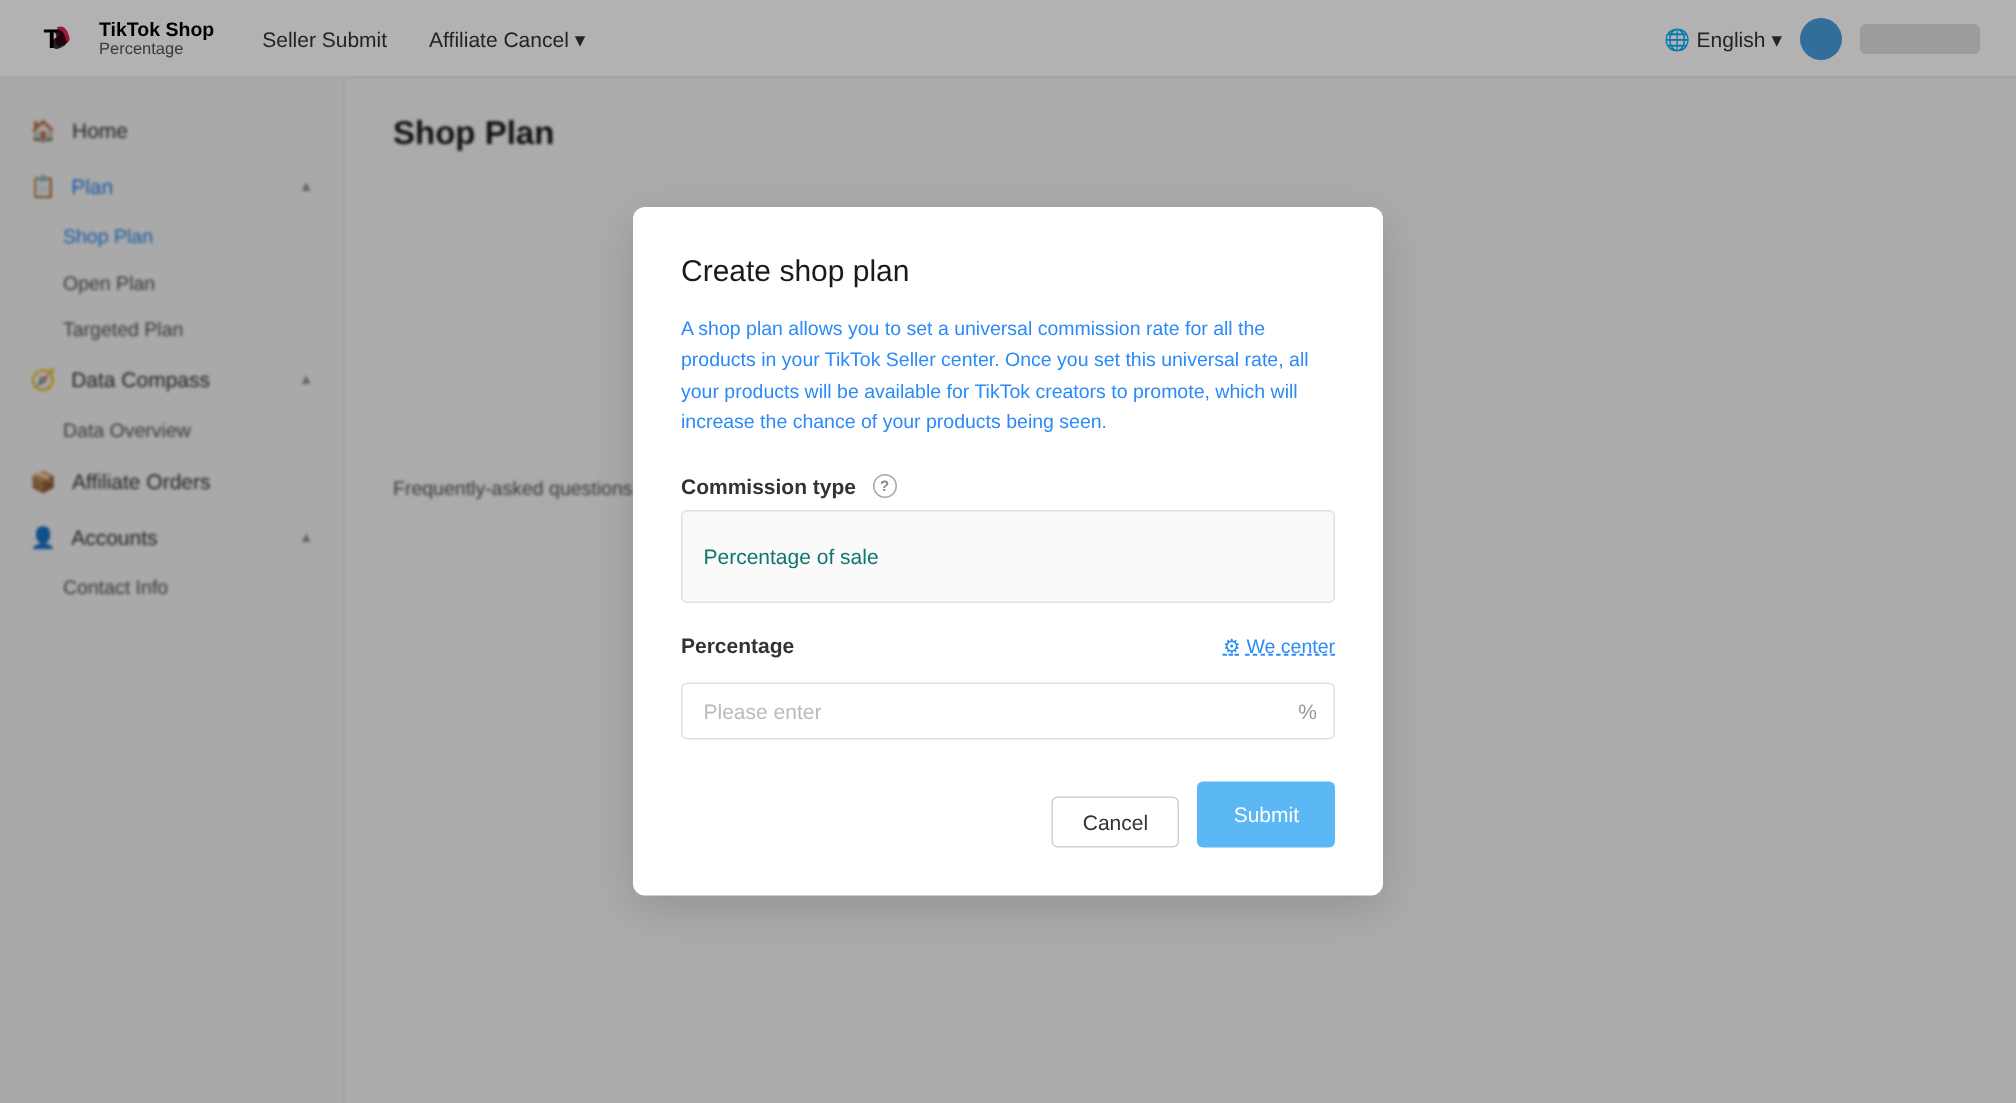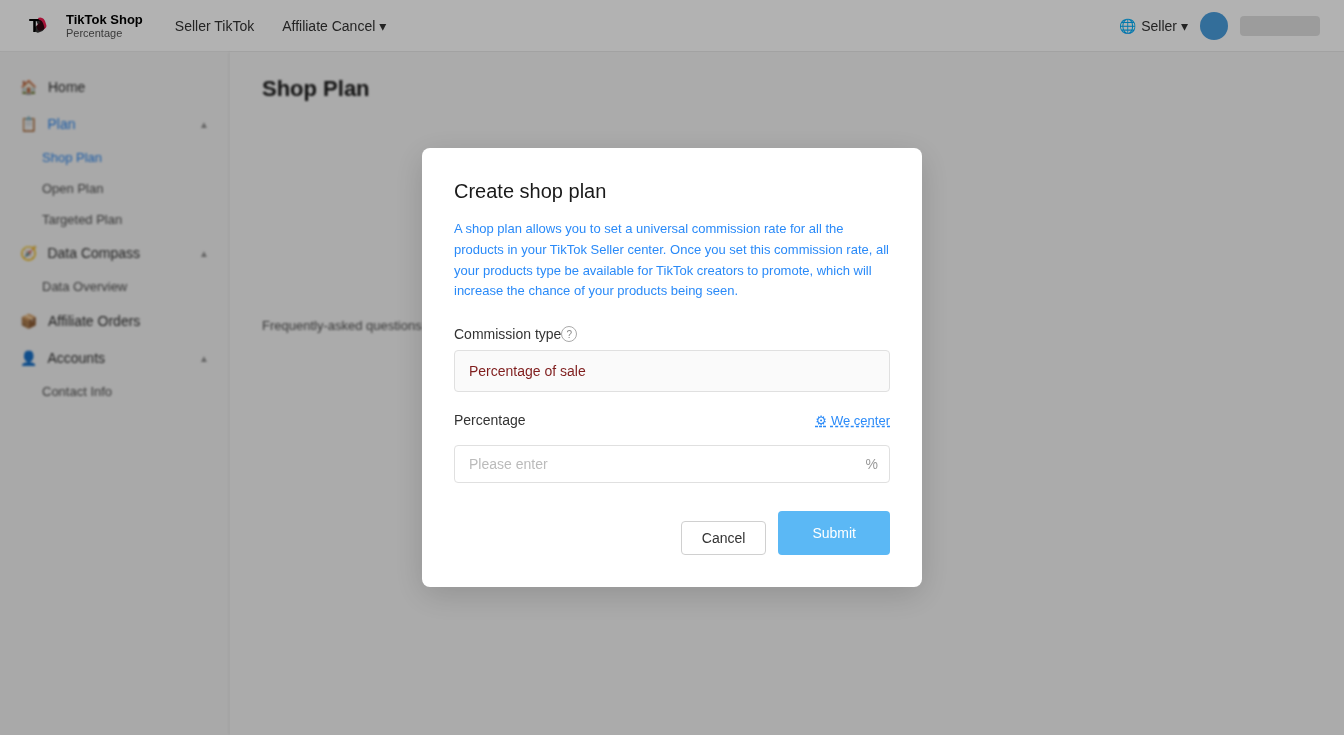--- a/index.html
+++ b/index.html
@@ -69,31 +69,31 @@
     
     .modal {
       background: #fff; border-radius: 8px; width: 500px;
       padding: 32px; position: relative; z-index: 101;
       box-shadow: 0 8px 32px rgba(0,0,0,0.15);
     }
     .modal-title { font-size: 20px; font-weight: 400; color: #1a1a1a; margin-bottom: 16px; }
     .modal-description { font-size: 13px; color: #2a8af8; line-height: 1.6; margin-bottom: 24px; }
     .form-group { margin-bottom: 20px; }
     .form-label {
-      font-size: 14px; color: #333; font-weight: 400; margin-bottom: 8px;
-      display: flex; align-items: center; gap: 0;
+      font-size: 14px; color: #333; font-weight: 700; margin-bottom: 8px;
+      display: flex; align-items: center; gap: 11px;
     }
     .help-icon {
       width: 16px; height: 16px; border: 1px solid #aaa; border-radius: 50%;
       display: inline-flex; align-items: center; justify-content: center;
       font-size: 10px; color: #888; cursor: pointer;
     }
     .select-field {
-      width: 100%; padding: 12px 14px; border: 1px solid #e0e0e0;
-      border-radius: 4px; font-size: 14px; color: #7f1d1d; background: #fafafa;
+      width: 100%; padding: 22px 14px; border: 1px solid #e0e0e0;
+      border-radius: 4px; font-size: 14px; color: #0f766e; background: #fafafa;
       appearance: none; cursor: pointer;
     }
     .input-wrapper { position: relative; }
     .input-field {
       width: 100%; padding: 10px 36px 10px 14px;
       border: 1px solid #e0e0e0; border-radius: 4px;
       font-size: 14px; color: #333; background: #fff;
     }
     .input-field::placeholder { color: #bbb; }
     .input-suffix {
@@ -107,21 +107,21 @@
     .percentage-header {
       display: flex; align-items: center; justify-content: space-between;
       margin-bottom: 17px;
     }
     .modal-actions { display: flex; justify-content: flex-end; gap: 12px; margin-top: 28px; }
     .btn-cancel {
       padding: 8px 20px; border: 1px solid #d0d0d0; border-radius: 4px;
       background: #fff; font-size: 14px; color: #333; cursor: pointer; margin-top: 10px;
     }
     .btn-submit {
-      padding: 8px 34px; border: none; border-radius: 4px;
+      padding: 8px 24px; border: none; border-radius: 4px;
       background: #5bb8f5; font-size: 14px; color: #fff; cursor: pointer;
     }
 
     
     .bg-content { filter: blur(1px) brightness(0.95); }
   </style>
 </head>
 <body>
 
 <nav class="topnav">
@@ -132,31 +132,31 @@
       <path d="M14 10 Q20 8 22 16 Q24 20 18 22 Q14 24 13 20 Q12 16 16 15" fill="#ee1d52" stroke="none"></path>
       <path d="M12 12 Q18 10 20 18 Q22 22 16 24 Q12 26 11 22 Q10 18 14 17" fill="#010101" stroke="none" opacity="0.8"></path>
     </svg>
     <div>
       <div style="font-size:13px;font-weight:700;">TikTok Shop</div>
       <div style="font-size:11px;color:#555;">Percentage</div>
     </div>
   </div>
 
   <div class="nav-links">
-    <span class="nav-link">Seller TikTok</span>
+    <span class="nav-link">Seller Submit</span>
     <span class="nav-link">
       <span>Affiliate Cancel</span>
       <span>▾</span>
     </span>
   </div>
 
   <div class="nav-right">
     <div class="lang-btn">
       <span>🌐</span>
-      <span>Seller</span>
+      <span>English</span>
       <span>▾</span>
     </div>
     <div class="avatar"></div>
     <div class="user-name-placeholder"></div>
   </div>
 </nav>
 
 <div class="layout">
 
   <aside class="sidebar bg-content">
@@ -242,21 +242,21 @@
       </div>
 
       <div class="faq-link">Frequently-asked questions</div>
     </div>
   </main>
 </div>
 
 <div class="overlay">
   <div class="modal">
     <h2 class="modal-title">Create shop plan</h2>
-    <p class="modal-description">A shop plan allows you to set a universal commission rate for all the products in your TikTok Seller center. Once you set this commission rate, all your products type be available for TikTok creators to promote, which will increase the chance of your products being seen.</p>
+    <p class="modal-description">A shop plan allows you to set a universal commission rate for all the products in your TikTok Seller center. Once you set this universal rate, all your products will be available for TikTok creators to promote, which will increase the chance of your products being seen.</p>
 
     <div class="form-group">
       <div class="form-label">
         <span>Commission type</span>
         <span class="help-icon">?</span>
       </div>
       <select class="select-field">
         <option>Percentage of sale</option>
       </select>
     </div>

